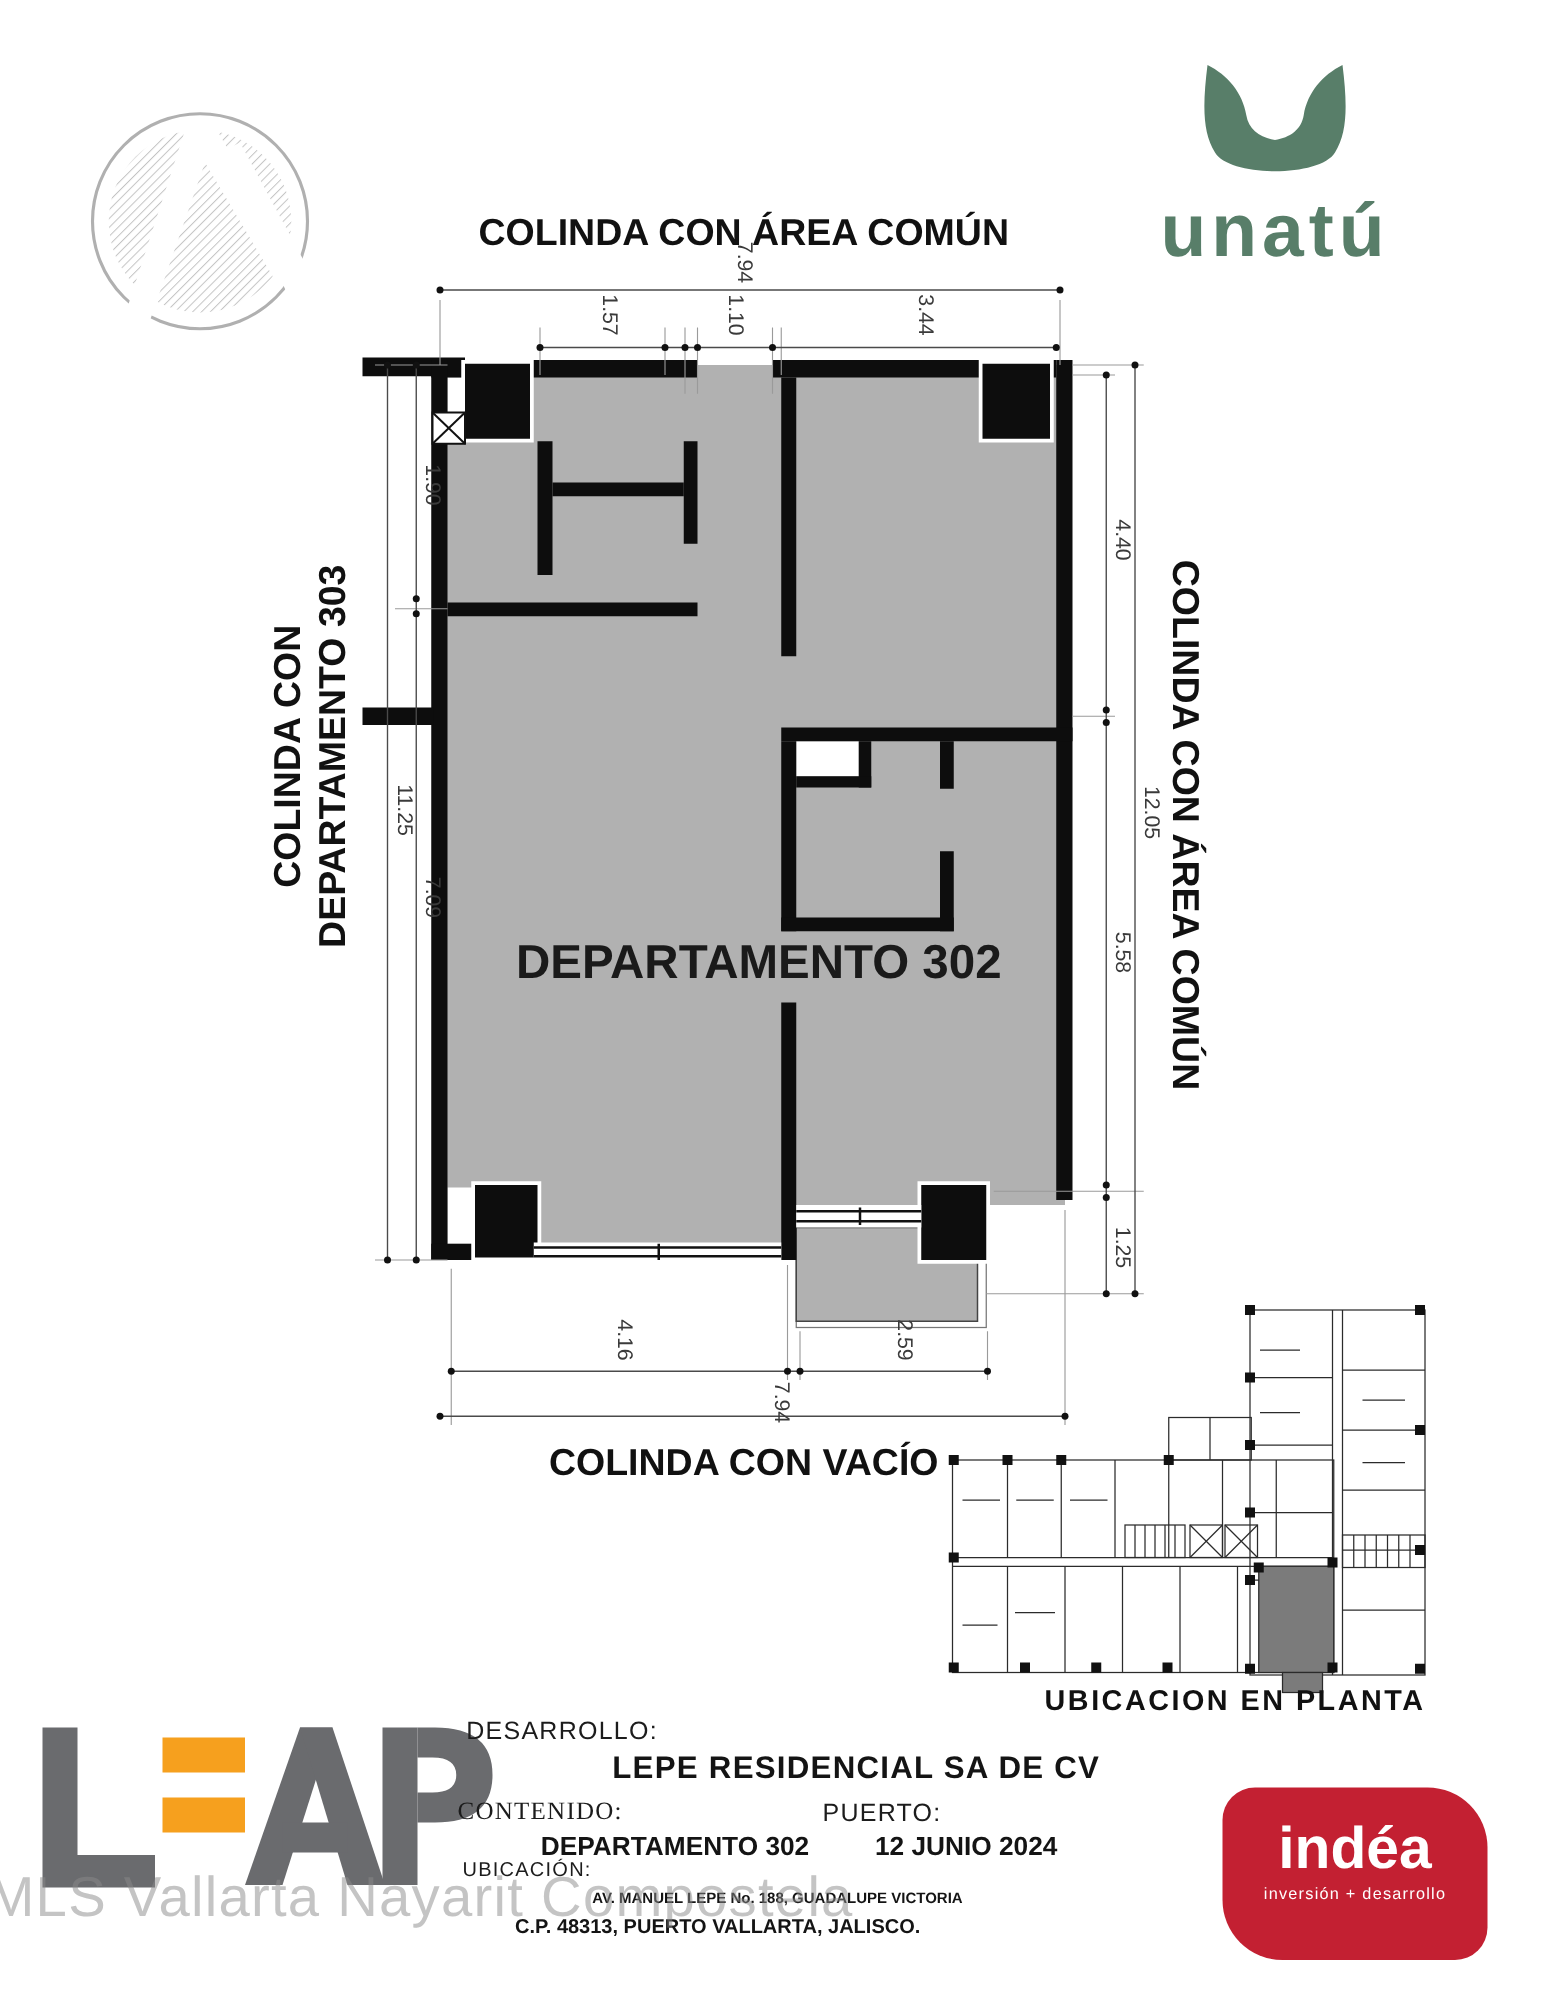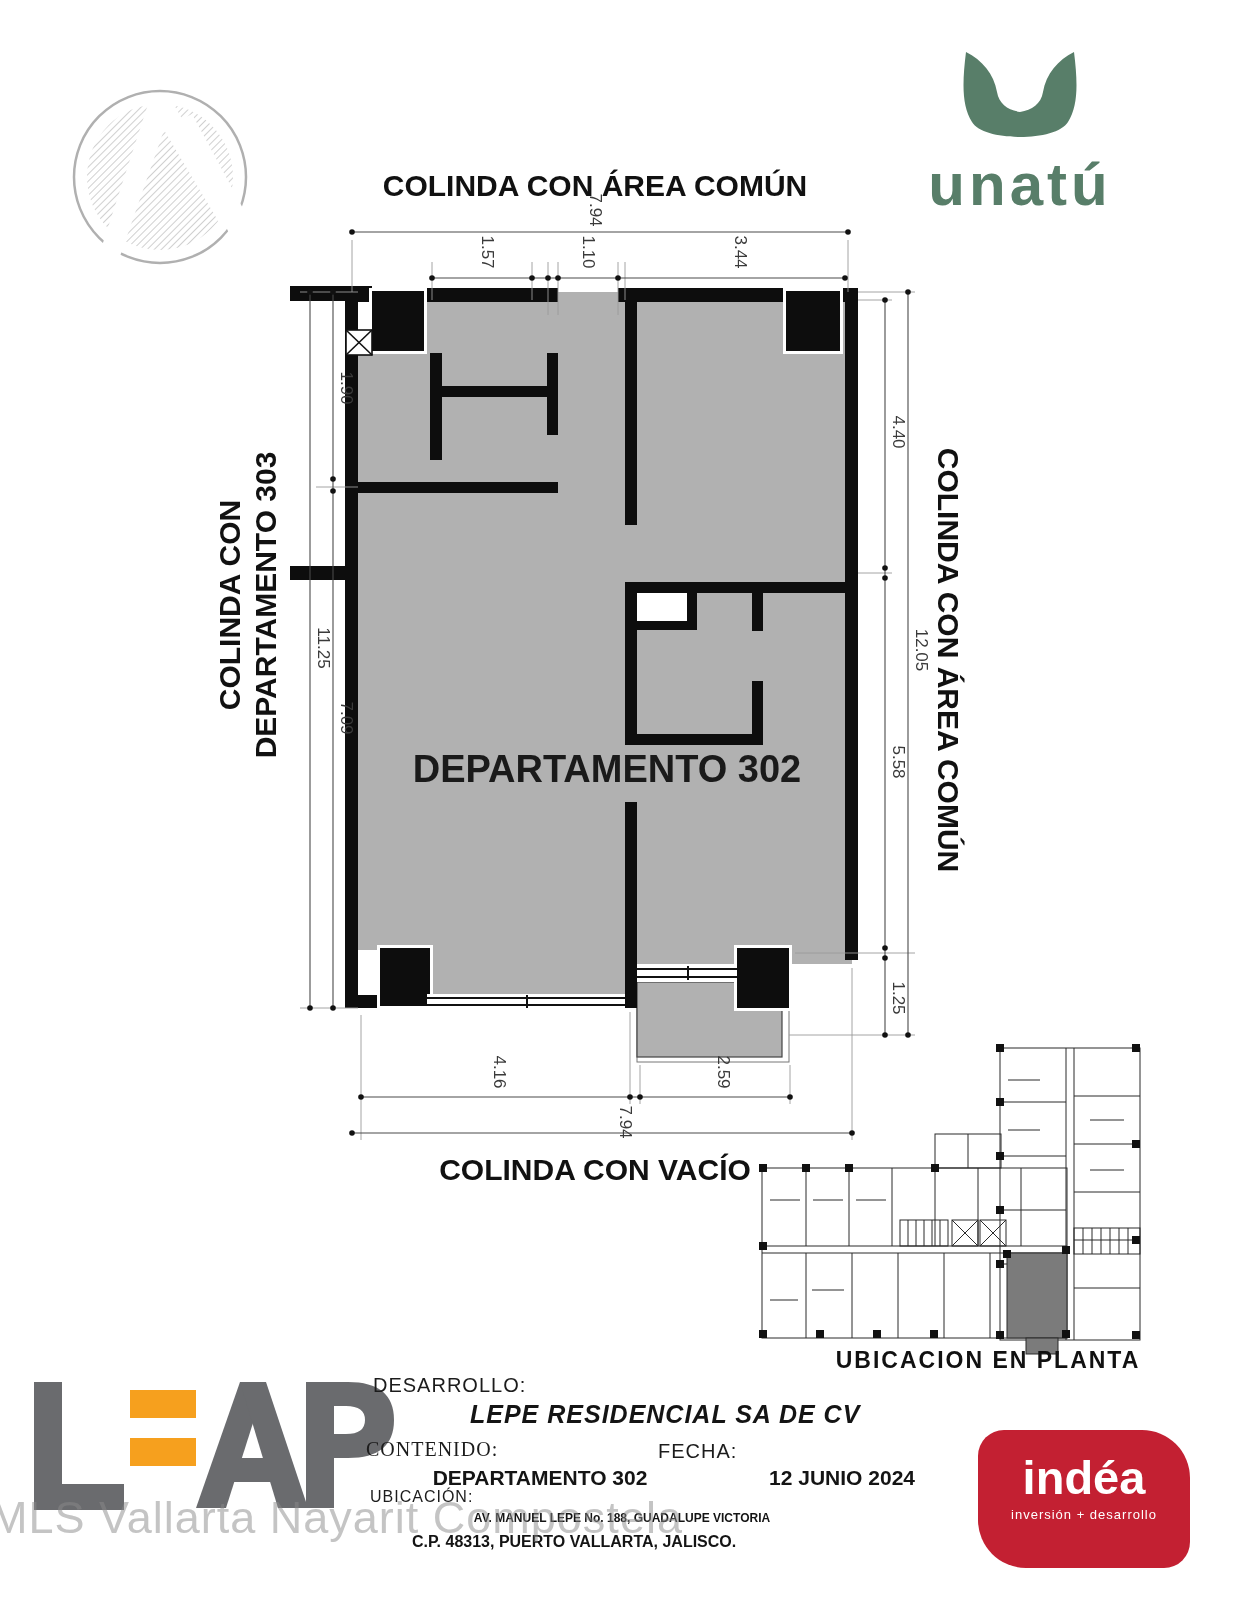--- a/index.html
+++ b/index.html
@@ -2,25 +2,25 @@
 <html><head>
 <meta charset="utf-8">
 <style>
   html,body{margin:0;padding:0;background:#ffffff;}
   body{width:1236px;height:1600px;position:relative;font-family:"Liberation Sans",sans-serif;overflow:hidden;}
   svg text{font-family:"Liberation Sans",sans-serif;}
   .abs{position:absolute;}
   .tb-label{font-size:20px;letter-spacing:1px;color:#1c1c1c;text-align:right;}
   .tb-value{font-weight:bold;color:#141414;}
   #desarrollo-label{left:373px;top:1374px;}
-  #desarrollo-value{left:470px;top:1400px;width:430px;font-size:25px;letter-spacing:1px;font-style:italic;}
+  #desarrollo-value{left:470px;top:1400px;width:430px;text-align:center;font-size:25px;letter-spacing:1px;}
   #contenido-label{left:366px;top:1438px;font-family:Liberation Serif, serif;}
   #contenido-value{left:420px;top:1466px;width:240px;text-align:center;font-size:21px;}
   #fecha-label{left:658px;top:1440px;}
-  #fecha-value{left:700px;top:1466px;width:215px;text-align:right;font-size:21px;}
+  #fecha-value{left:700px;top:1466px;width:215px;text-align:left;font-size:21px;}
   #ubicacion-label{left:370px;top:1488px;font-size:16px;}
   #ubicacion-line1{left:412px;top:1511px;width:420px;text-align:center;font-size:12px;}
   #ubicacion-line2{left:412px;top:1533px;width:420px;text-align:left;font-size:16px;}
   #indea-card{left:978px;top:1430px;width:212px;height:138px;background:#c32032;
     border-radius:26px 48px 26px 48px;color:#ffffff;text-align:center;}
   #indea-name{font-size:47px;font-weight:bold;margin-top:24px;line-height:1;}
   #indea-tagline{font-size:13px;letter-spacing:1px;margin-top:6px;}
   #watermark{left:-10px;top:1492px;font-size:45px;color:#8a8a8a;opacity:0.5;
     white-space:nowrap;letter-spacing:1px;}
 </style>
@@ -329,21 +329,21 @@
       <path d="M334,1382 h14 q46,0 46,38 q0,38 -46,38 h-14 v-24 h12 q19,0 19,-14 q0,-14 -19,-14 h-12 z"></path>
     </g>
   </g>
 </svg>
 
 
 <div class="abs tb-label" id="desarrollo-label">DESARROLLO:</div>
 <div class="abs tb-value" id="desarrollo-value">LEPE RESIDENCIAL SA DE CV</div>
 <div class="abs tb-label" id="contenido-label">CONTENIDO:</div>
 <div class="abs tb-value" id="contenido-value">DEPARTAMENTO 302</div>
-<div class="abs tb-label" id="fecha-label">FECHA:</div>
+<div class="abs tb-label" id="fecha-label">PUERTO:</div>
 <div class="abs tb-value" id="fecha-value">12 JUNIO 2024</div>
 <div class="abs tb-label" id="ubicacion-label">UBICACIÓN:</div>
 <div class="abs tb-value" id="ubicacion-line1">AV. MANUEL LEPE No. 188, GUADALUPE VICTORIA</div>
 <div class="abs tb-value" id="ubicacion-line2">C.P. 48313, PUERTO VALLARTA, JALISCO.</div>
 
 
 <div class="abs" id="indea-card">
   <div id="indea-name">indéa</div>
   <div id="indea-tagline">inversión + desarrollo</div>
 </div>

